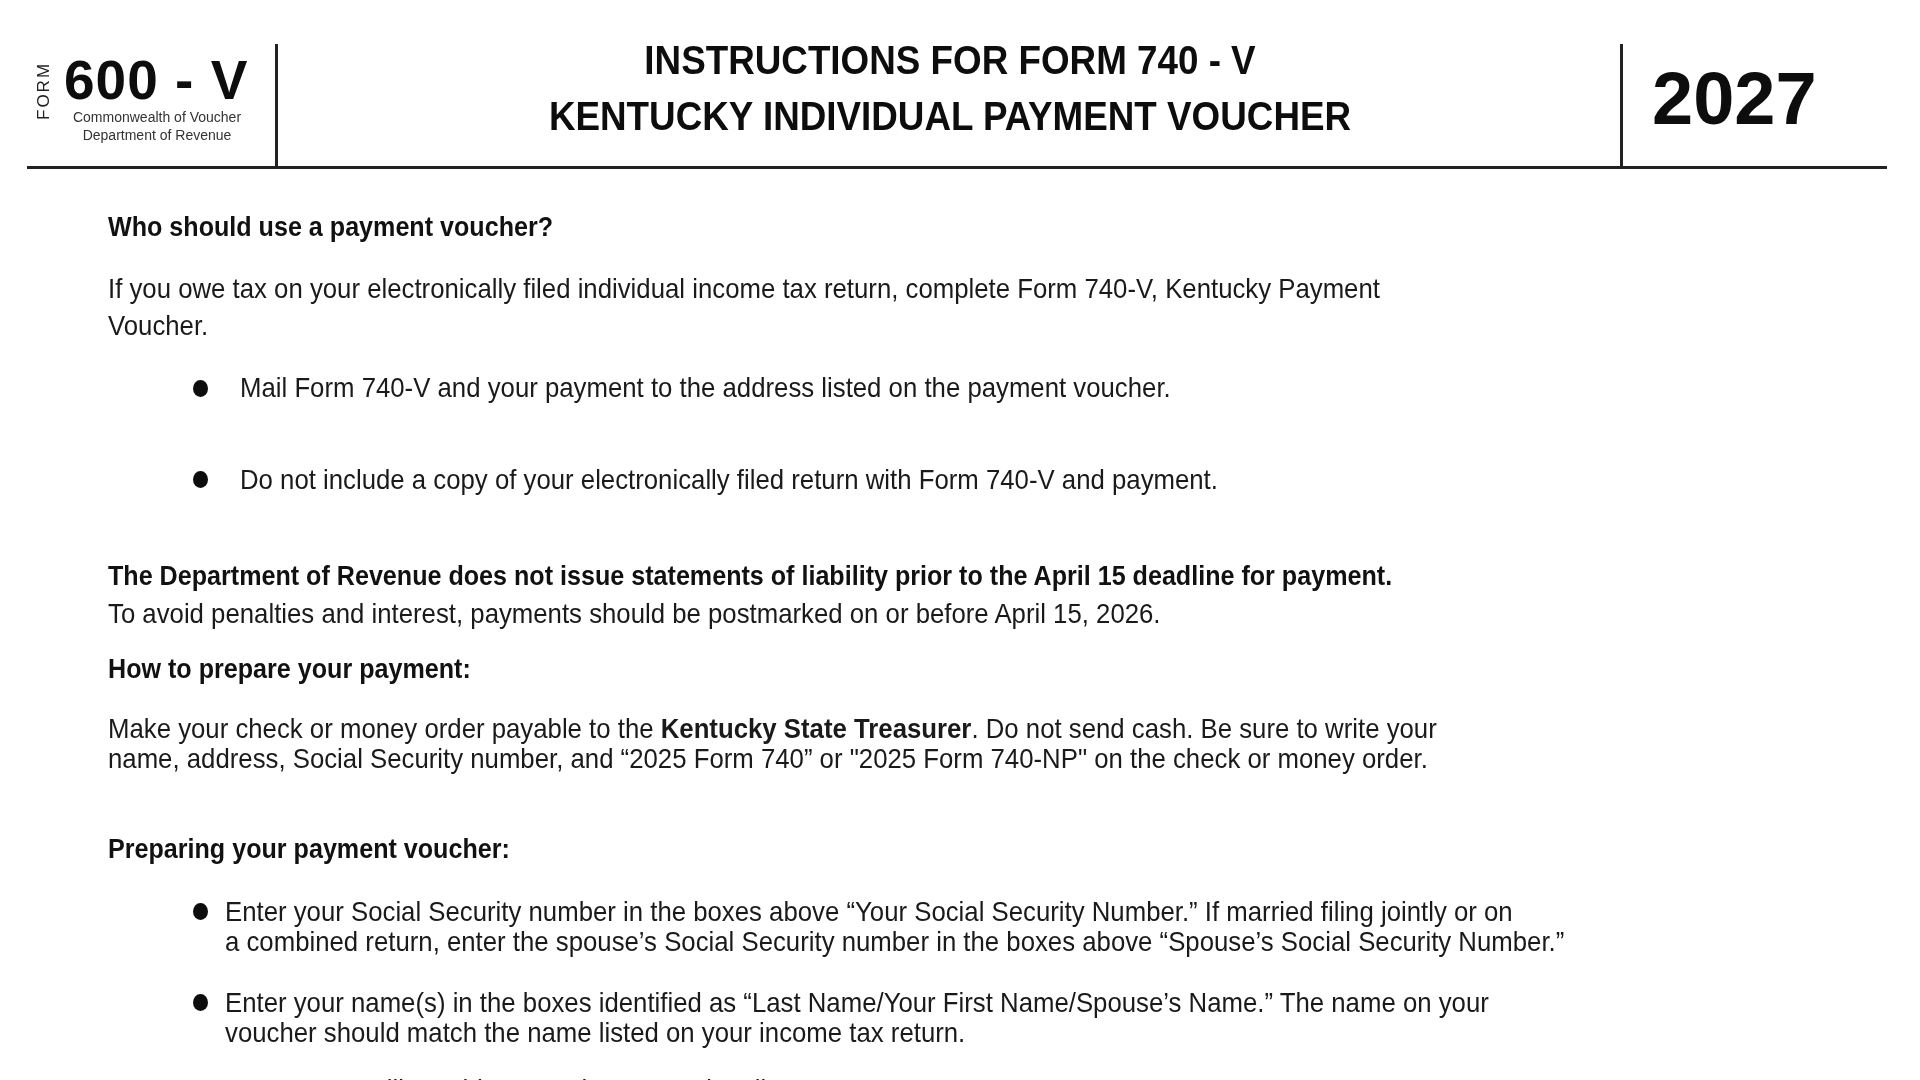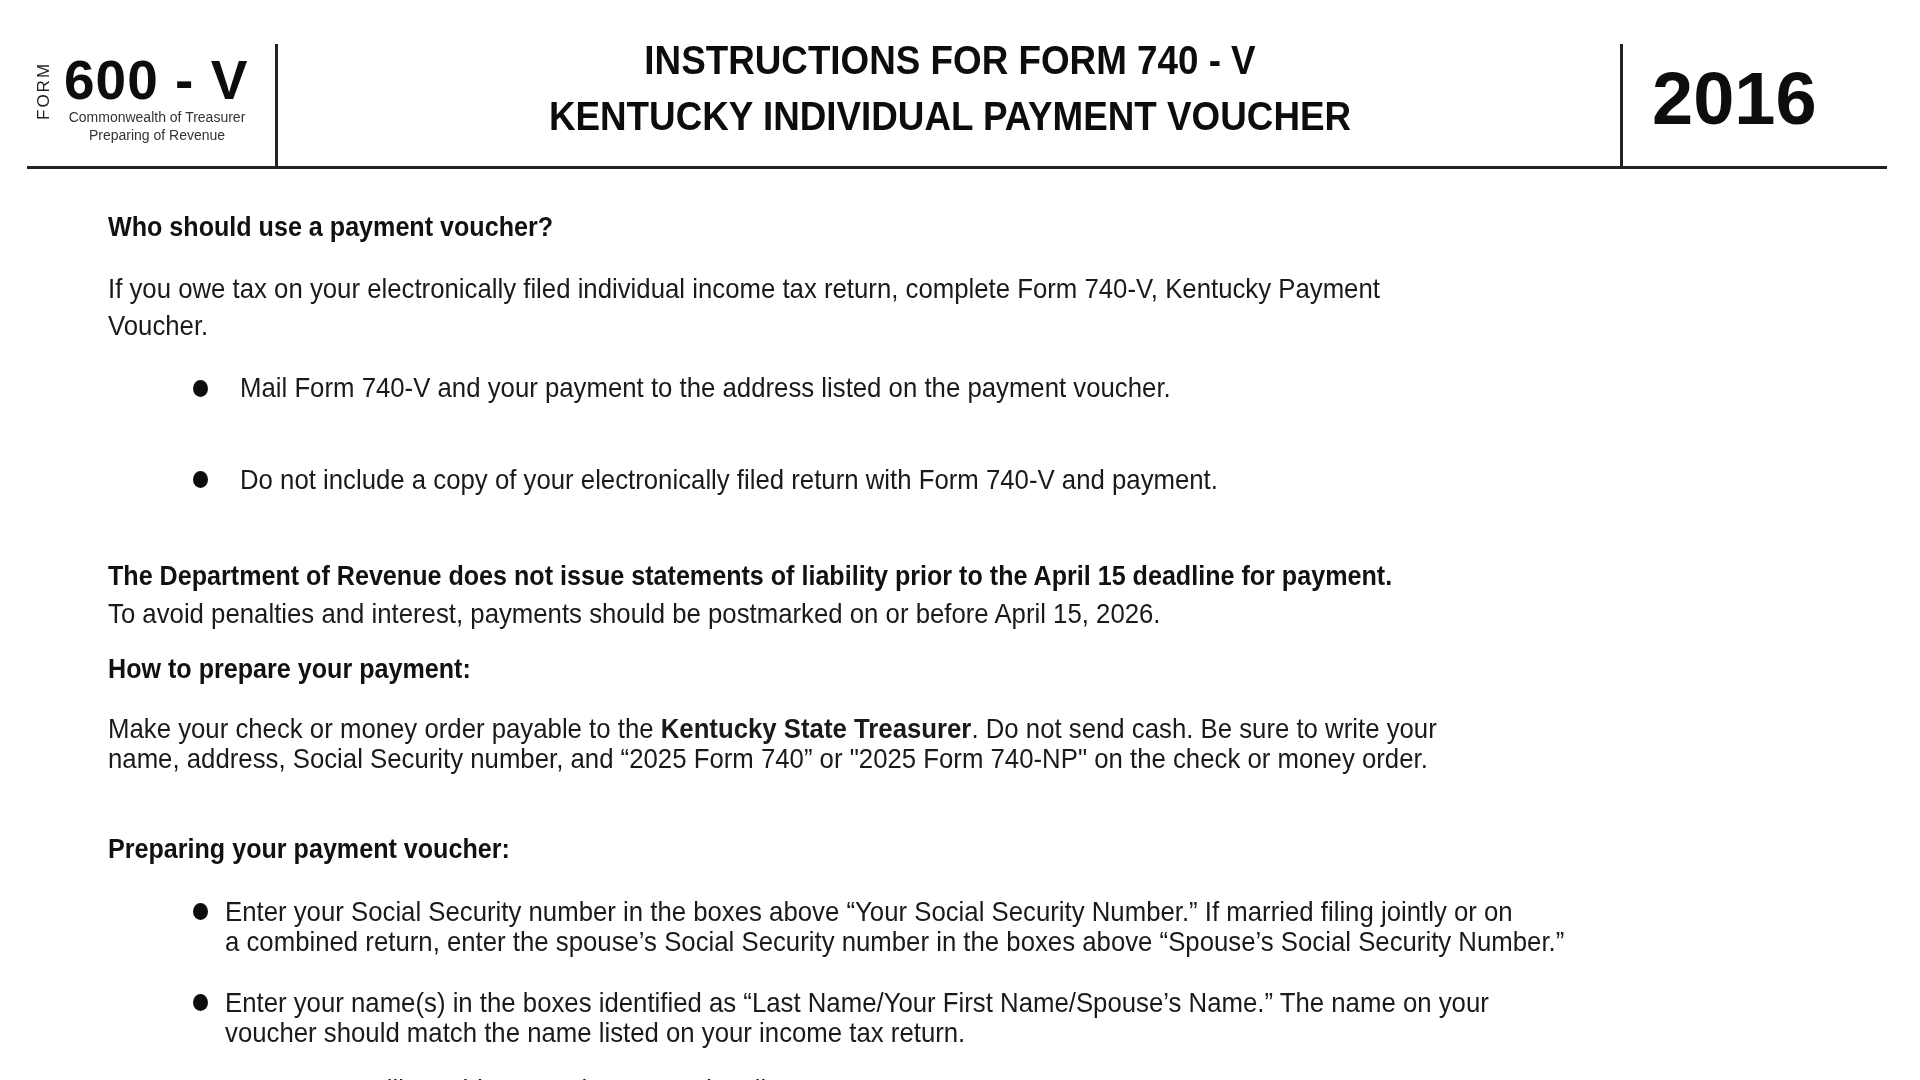--- a/index.html
+++ b/index.html
@@ -29,28 +29,28 @@
   .dot { width: 15px; height: 17px; border-radius: 50%; background: #0d0d0d; }
   .bullet-text { font-size: 28px; color: #1a1a1a; line-height: 30px; transform: scaleX(0.92); transform-origin: left; white-space: nowrap; }
   b { font-weight: bold; }
 </style>
 </head>
 <body>
 
 <div class="abs form-word">FORM</div>
 <div class="abs form-num">600 - V</div>
 <div class="abs agency">
-  <div>Commonwealth of Treasurer</div>
-  <div>Preparing of Revenue</div>
+  <div>Commonwealth of Voucher</div>
+  <div>Department of Revenue</div>
 </div>
 <div class="abs vline" style="left:275px; top:44px; height:124px;"></div>
 <div class="abs title" style="top:38px;">INSTRUCTIONS FOR FORM 740 - V</div>
 <div class="abs title" style="top:94px;">KENTUCKY INDIVIDUAL PAYMENT VOUCHER</div>
 <div class="abs vline" style="left:1620px; top:44px; height:124px;"></div>
-<div class="abs year">2016</div>
+<div class="abs year">2027</div>
 <div class="abs hrule"></div>
 
 <div class="abs h" style="top:212px;">Who should use a payment voucher?</div>
 <div class="abs p" style="top:274px;">If you owe tax on your electronically filed individual income tax return, complete Form 740-V, Kentucky Payment</div>
 <div class="abs p" style="top:311px;">Voucher.</div>
 
 <div class="abs dot" style="left:193px; top:380px;"></div>
 <div class="abs bullet-text" style="left:240px; top:373px;">Mail Form 740-V and your payment to the address listed on the payment voucher.</div>
 <div class="abs dot" style="left:193px; top:471px;"></div>
 <div class="abs bullet-text" style="left:240px; top:465px;">Do not include a copy of your electronically filed return with Form 740-V and payment.</div>

